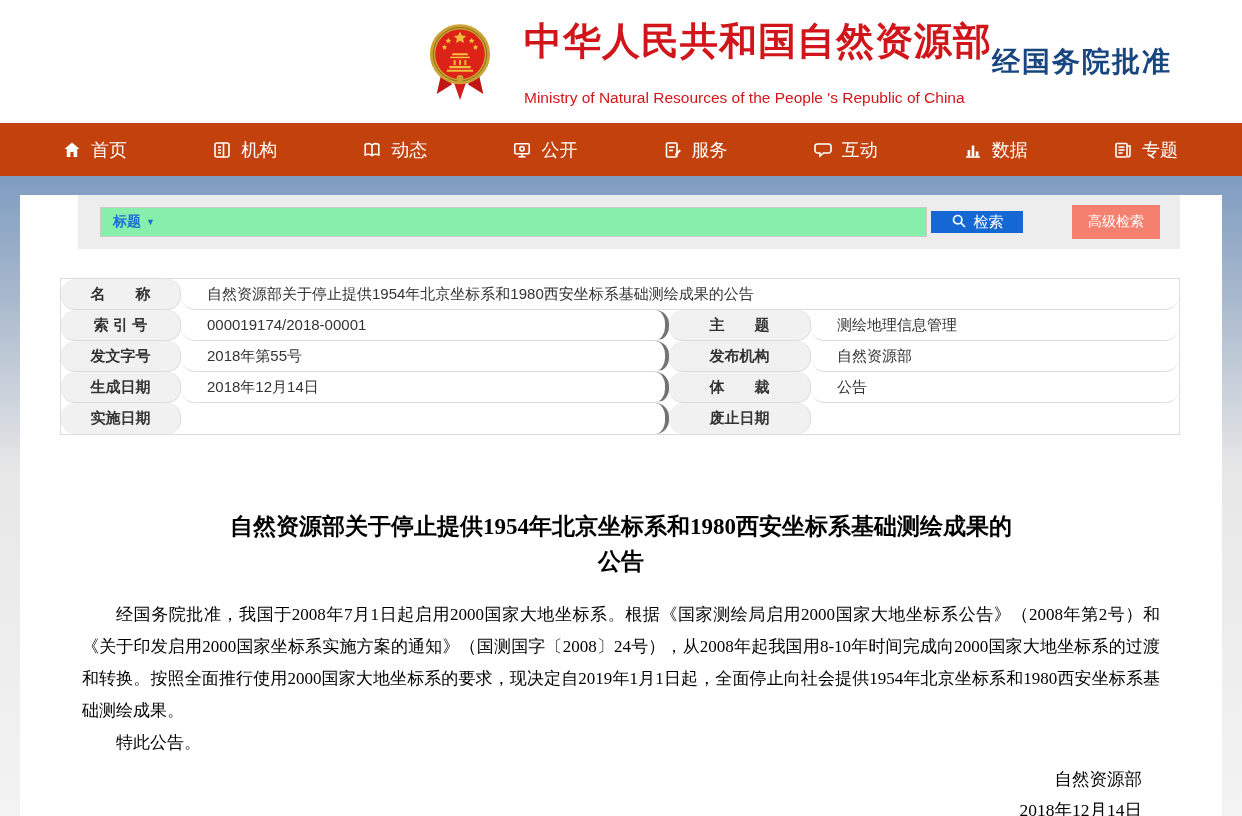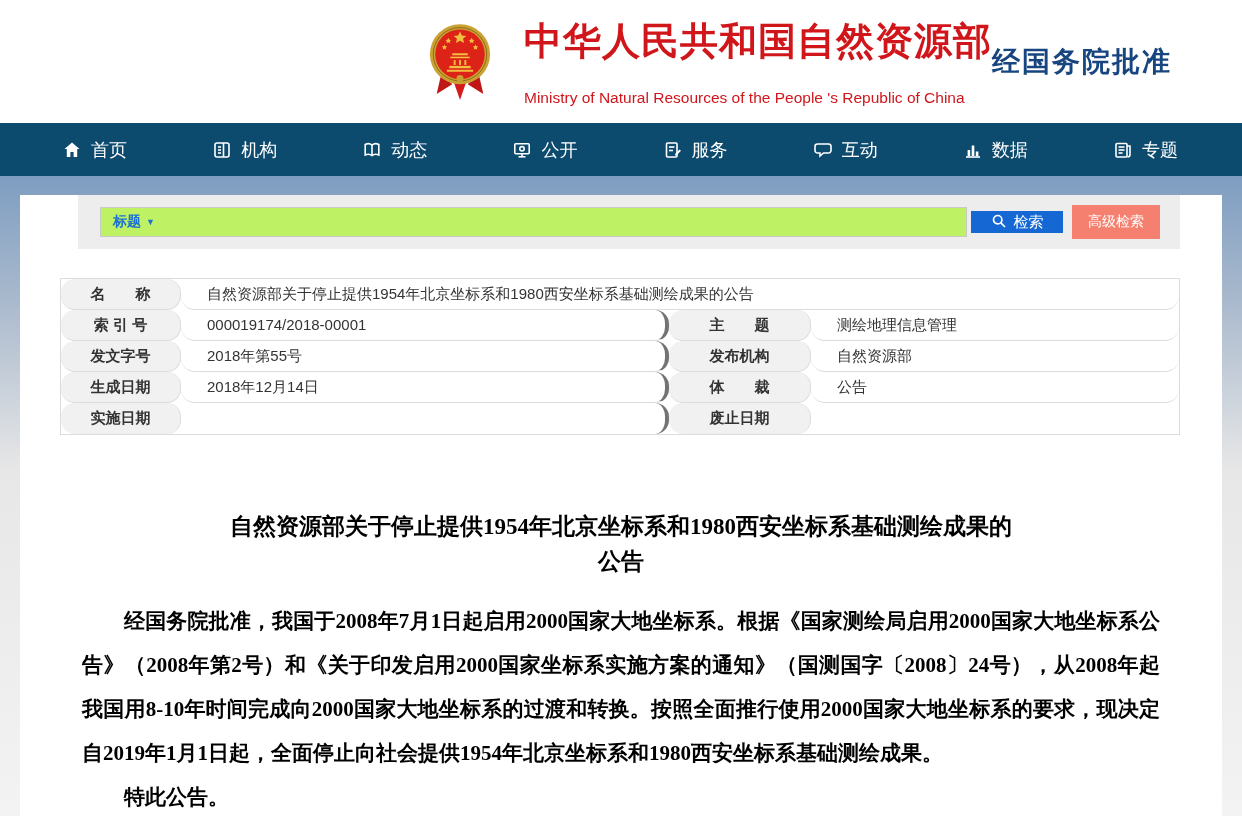--- a/index.html
+++ b/index.html
@@ -18,21 +18,21 @@
   }
   .brand { display:flex; align-items:center; }
   .emblem { width:68px; height:92px; margin-top:2px; }
   .titles { margin-left:30px; }
   .title-cn { font-size:38px; font-weight:bold; color:#d1161b; letter-spacing:1px; }
   .title-en { font-size:15.5px; color:#d1161b; margin-top:22px; }
   .gov-info { font-size:28px; font-weight:bold; color:#17457f; letter-spacing:2px; }
 
   
   .main-nav {
-    height:53px; background:#0c4a6e;
+    height:53px; background:#c2410c;
     display:flex; align-items:center; justify-content:space-between;
     padding:0 64px 0 62px;
   }
   .nav-item {
     display:flex; align-items:center; gap:9px;
     color:#fff; font-size:18px; text-decoration:none; cursor:pointer;
   }
   .nav-item svg { display:block; }
 
   
@@ -41,29 +41,29 @@
     background:#fff;
     height:633px;
   }
 
   
   .search-bar {
     margin:19px 42px 0 58px; height:54px; background:#ededed;
     display:flex; align-items:center; padding:0 20px 0 22px;
   }
   .search-input {
-    flex:1; height:30px; background:#bef264; border:1px solid #c9c9c9;
+    flex:1; height:30px; background:#86efac; border:1px solid #c9c9c9;
     display:flex; align-items:center; padding-left:12px; margin-right:4px;
     cursor:text;
   }
   .field-select { color:#1a6fd0; font-weight:bold; font-size:14px; cursor:pointer; display:flex; align-items:center; gap:5px; }
   .field-select .caret { font-size:9px; }
   .btn { border:none; color:#fff; cursor:pointer; display:flex; align-items:center; justify-content:center; }
   .btn-search { width:92px; height:22px; background:#1568d4; font-size:15px; gap:7px; margin-right:9px; }
-  .btn-adv { width:88px; height:34px; background:#f5806f; font-size:14px; }
+  .btn-adv { width:88px; height:34px; background:#f5806f; font-size:14px;margin-left:40px; }
 
   
   .meta-table {
     margin:29px 42px 0 40px;
     display:grid;
     grid-template-columns:120px 488px 142px auto;
     border:1px solid #dcdcdc;
     font-size:15px; color:#333;
   }
   .meta-table > div { height:31px; line-height:30px; border-bottom:1px solid #dcdcdc; overflow:hidden; white-space:nowrap;border-radius:14px; }
@@ -74,22 +74,22 @@
   .mt-bottom { border-bottom:none !important; }
 
   
   .doc { margin-top:74px; font-family:"Liberation Serif","DejaVu Serif",serif; color:#000; }
   .doc-title {
     text-align:center; font-size:23px; font-weight:bold; line-height:35px;
     max-width:800px; margin:0 auto;
   }
   .doc-body { margin-top:20px; }
   .doc-body p {
-    font-size:21px; line-height:44px; text-indent:2em;
-    padding:0 62px; text-align:justify;font-weight:bold;
+    font-size:17px; line-height:32px; text-indent:2em;
+    padding:0 62px; text-align:justify;
   }
   .signature { text-align:right; padding-right:80px; font-size:17.5px; line-height:31px; margin-top:5px; }
 </style>
 </head>
 <body>
 
 <header class="site-header">
   <div class="brand">
     <div class="emblem">
       <svg viewBox="0 0 70 92" width="68" height="92">

